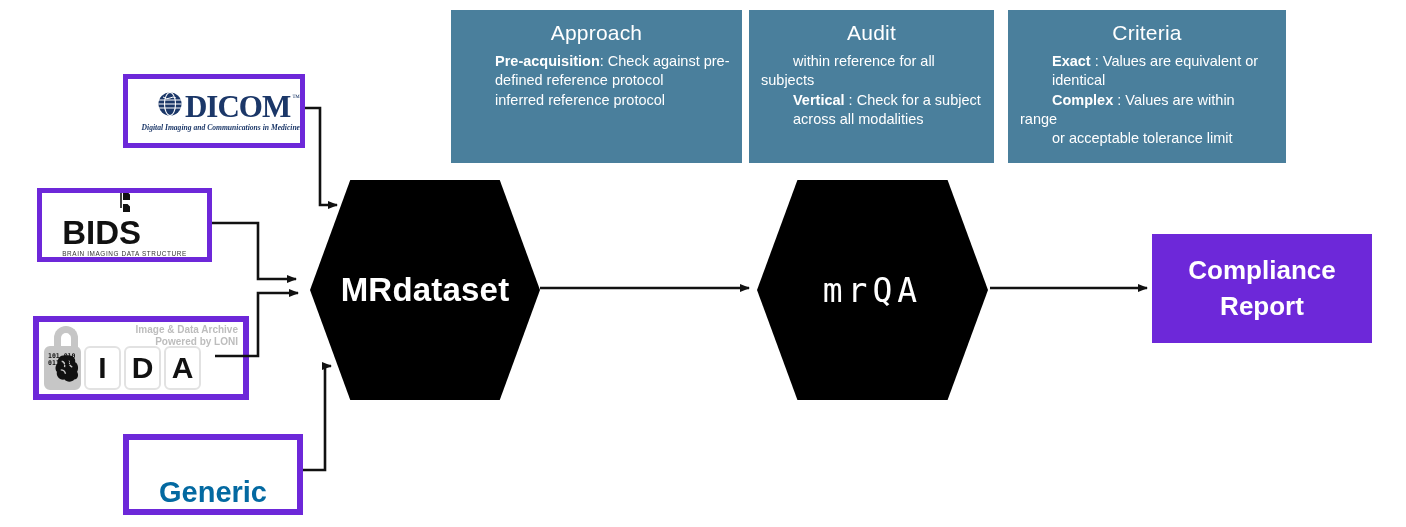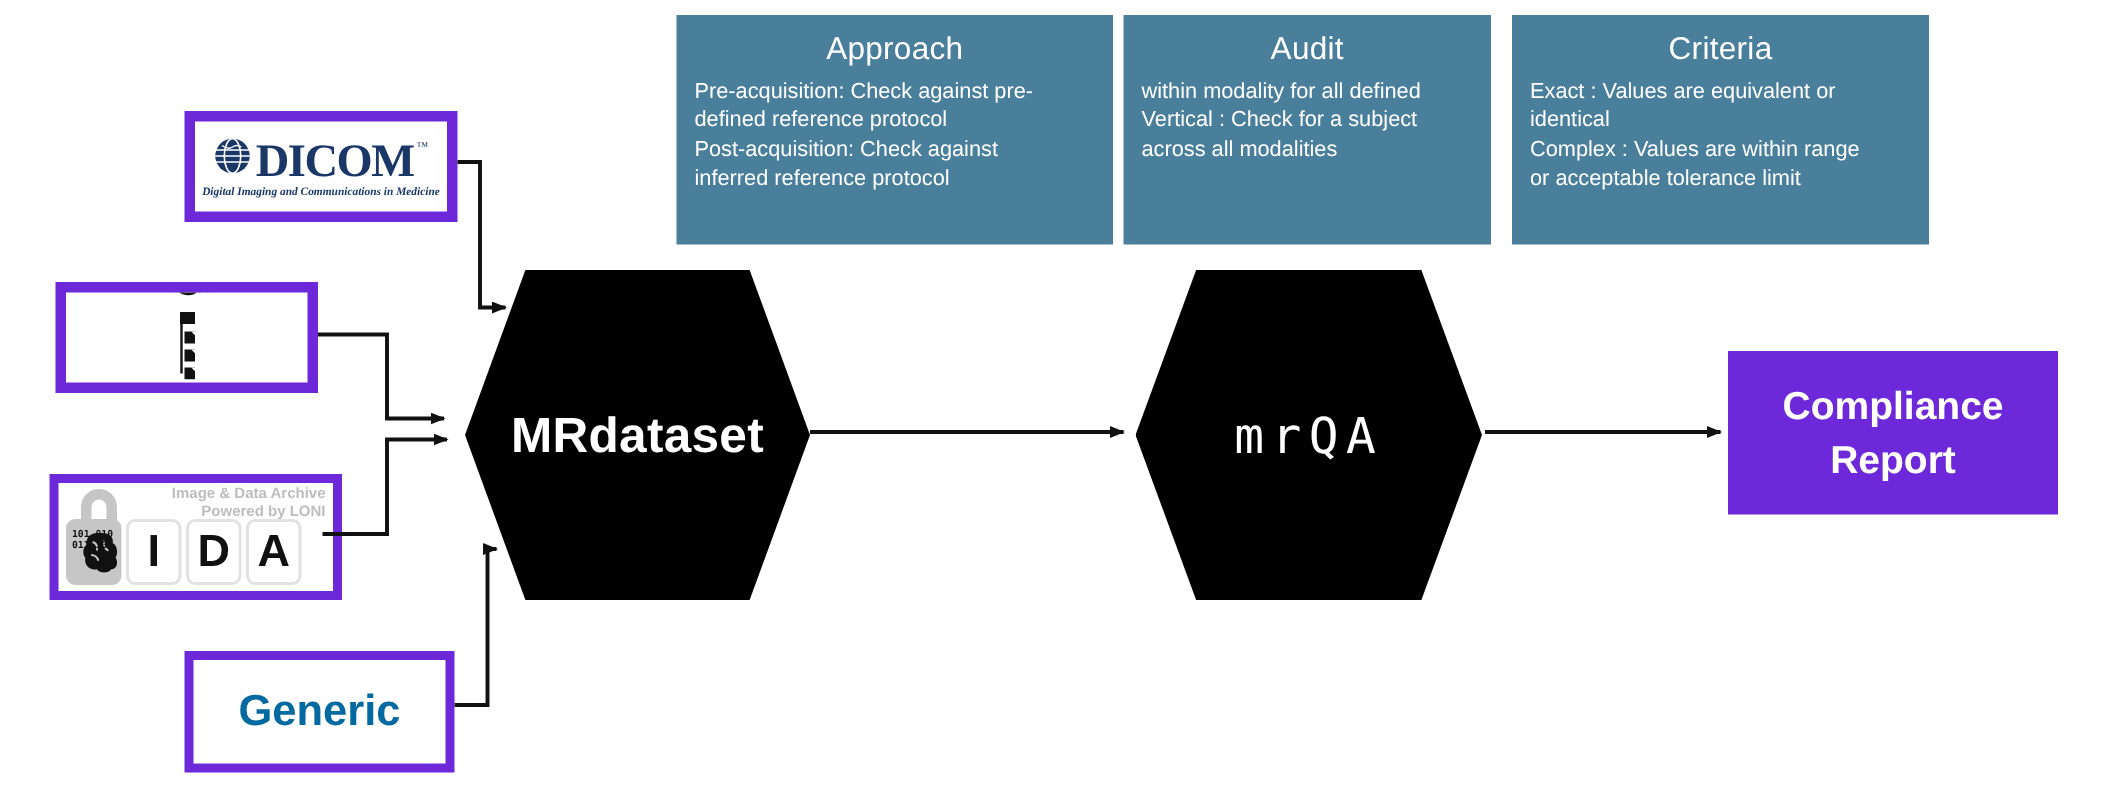--- a/index.html
+++ b/index.html
@@ -4,31 +4,31 @@
 <style>
   html,body{margin:0;padding:0;background:#fff;}
   #canvas{
     position:relative;width:1406px;height:527px;background:#ffffff;overflow:hidden;
     font-family:"Liberation Sans", sans-serif;
   }
   
   .ibox{position:absolute;top:10px;height:153px;background:#4A7F9C;color:#fff;box-sizing:border-box;}
   .ibox .ititle{font-size:21px;font-weight:400;text-align:center;margin:11px 0 7px 0;letter-spacing:.2px;}
   .ibox .ibody{padding:0 12px;font-size:14.5px;line-height:1.33;}
-  .ibox .iline b{font-weight:400;}
+  .ibox .iline b{font-weight:700;margin-left:32px;}
   #box-approach{left:451px;width:291px;}
   #box-audit{left:749px;width:245px;}
   #box-criteria{left:1008px;width:278px;}
 
   
-  .src{position:absolute;background:#fff;border:7px solid #6d28d9;box-sizing:border-box;
-       display:flex;align-items:center;justify-content:center;overflow:hidden;}
+  .src{position:absolute;background:#fff;border:5px solid #6d28d9;box-sizing:border-box;
+       display:flex;align-items:flex-end;justify-content:center;overflow:hidden;}
   #src-dicom{left:123px;top:74px;width:182px;height:74px;flex-direction:column;justify-content:center;}
   #src-bids{left:37px;top:188px;width:175px;height:74px;}
-  #src-ida{left:33px;top:316px;width:195px;height:84px;border-width:6px;}
+  #src-ida{left:33px;top:316px;width:216px;height:84px;border-width:6px;}
   #src-generic{left:123px;top:434px;width:180px;height:81px;border-width:6px;}
 
   
   .dicom-row{display:flex;align-items:center;gap:2px;}
   .dicom-name{font-family:"Liberation Serif", serif;font-weight:700;color:#1B3768;font-size:31px;line-height:1;letter-spacing:-1px;}
   .dicom-tm{font-family:"Liberation Serif", serif;color:#1B3768;font-size:8px;align-self:flex-start;margin-top:2px;}
   .dicom-tag{font-family:"Liberation Serif", serif;font-style:italic;font-weight:700;color:#1B3768;font-size:7.6px;margin-top:1px;white-space:nowrap;}
 
   
   .bids-wrap{display:flex;align-items:center;gap:3px;flex-direction:column;}
@@ -71,29 +71,28 @@
 </head>
 <body>
 
 <div id="canvas">
 
   <div class="ibox" id="box-approach">
     <div class="ititle">Approach</div>
     <div class="ibody">
       <div class="iline"><b>Pre-acquisition</b><span>: Check against pre-</span></div>
       <div class="iline"><b></b><span>defined reference protocol</span></div>
-      <div class="iline"><b>Post-acquisition</b><span>: Check against</span></div>
       <div class="iline"><b></b><span>inferred reference protocol</span></div>
     </div>
   </div>
 
   <div class="ibox" id="box-audit">
     <div class="ititle">Audit</div>
     <div class="ibody">
-      <div class="iline"><b></b><span>within modality for all defined</span></div>
+      <div class="iline"><b></b><span>within reference for all subjects</span></div>
       <div class="iline"><b>Vertical</b><span> : Check for a subject</span></div>
       <div class="iline"><b></b><span>across all modalities</span></div>
     </div>
   </div>
 
   <div class="ibox" id="box-criteria">
     <div class="ititle">Criteria</div>
     <div class="ibody">
       <div class="iline"><b>Exact</b><span> : Values are equivalent or</span></div>
       <div class="iline"><b></b><span>identical</span></div>

